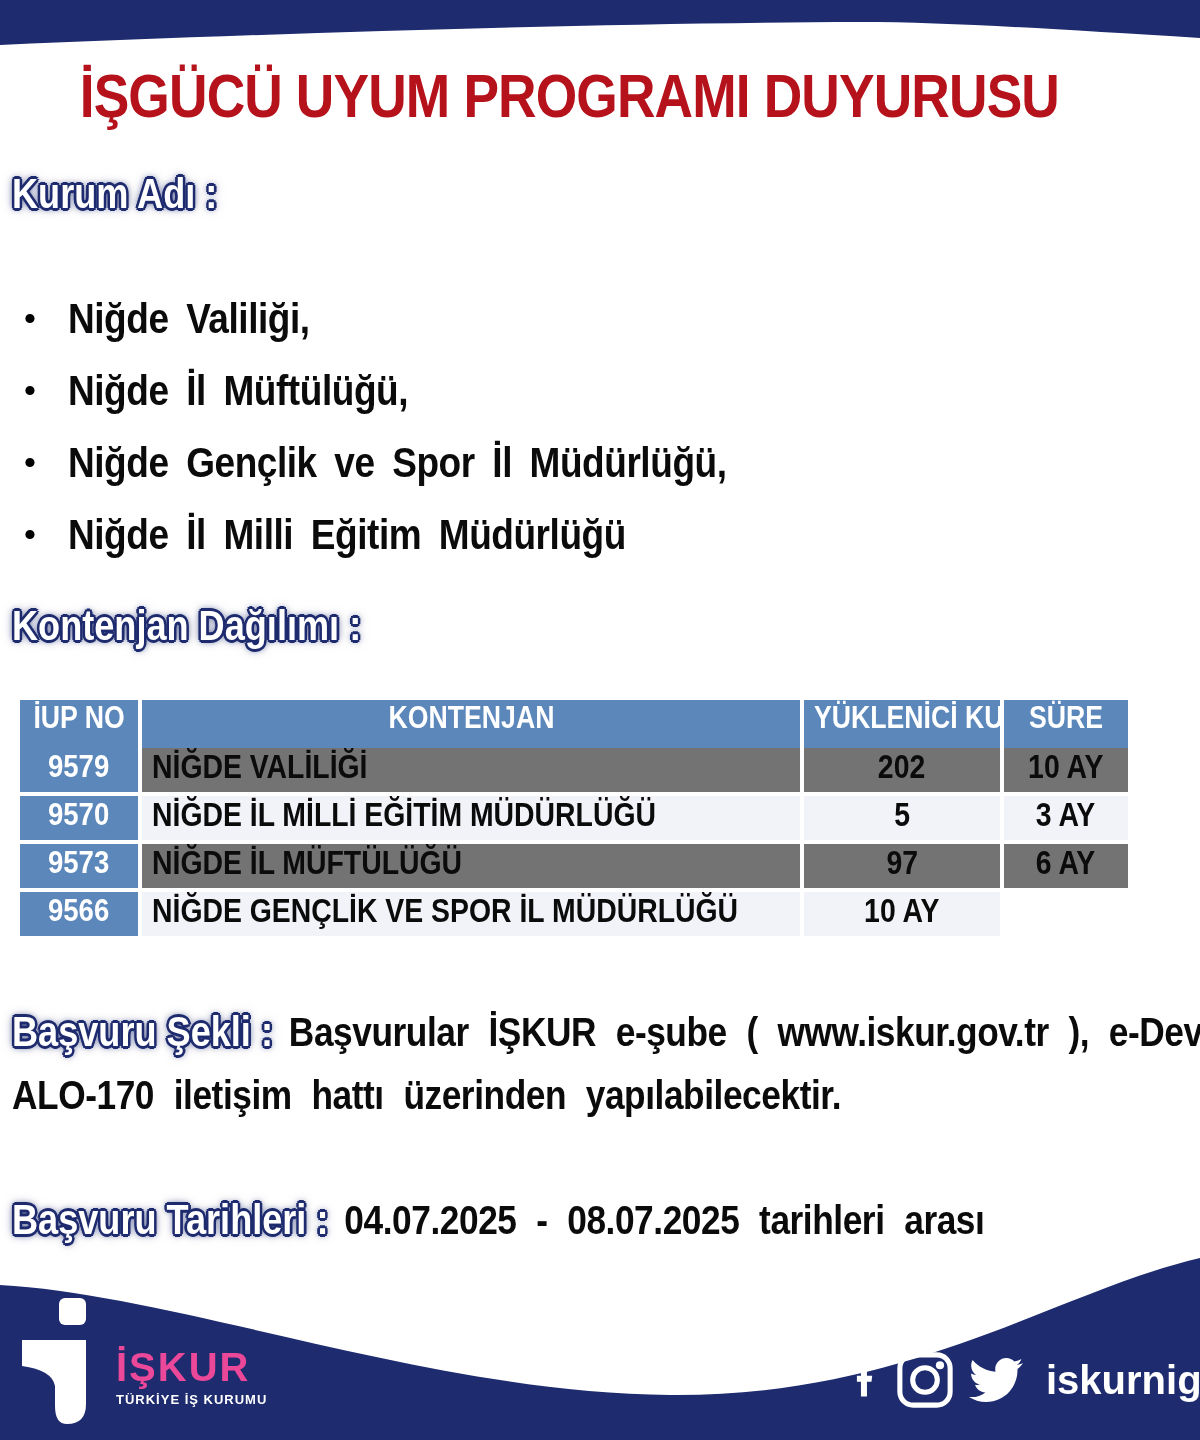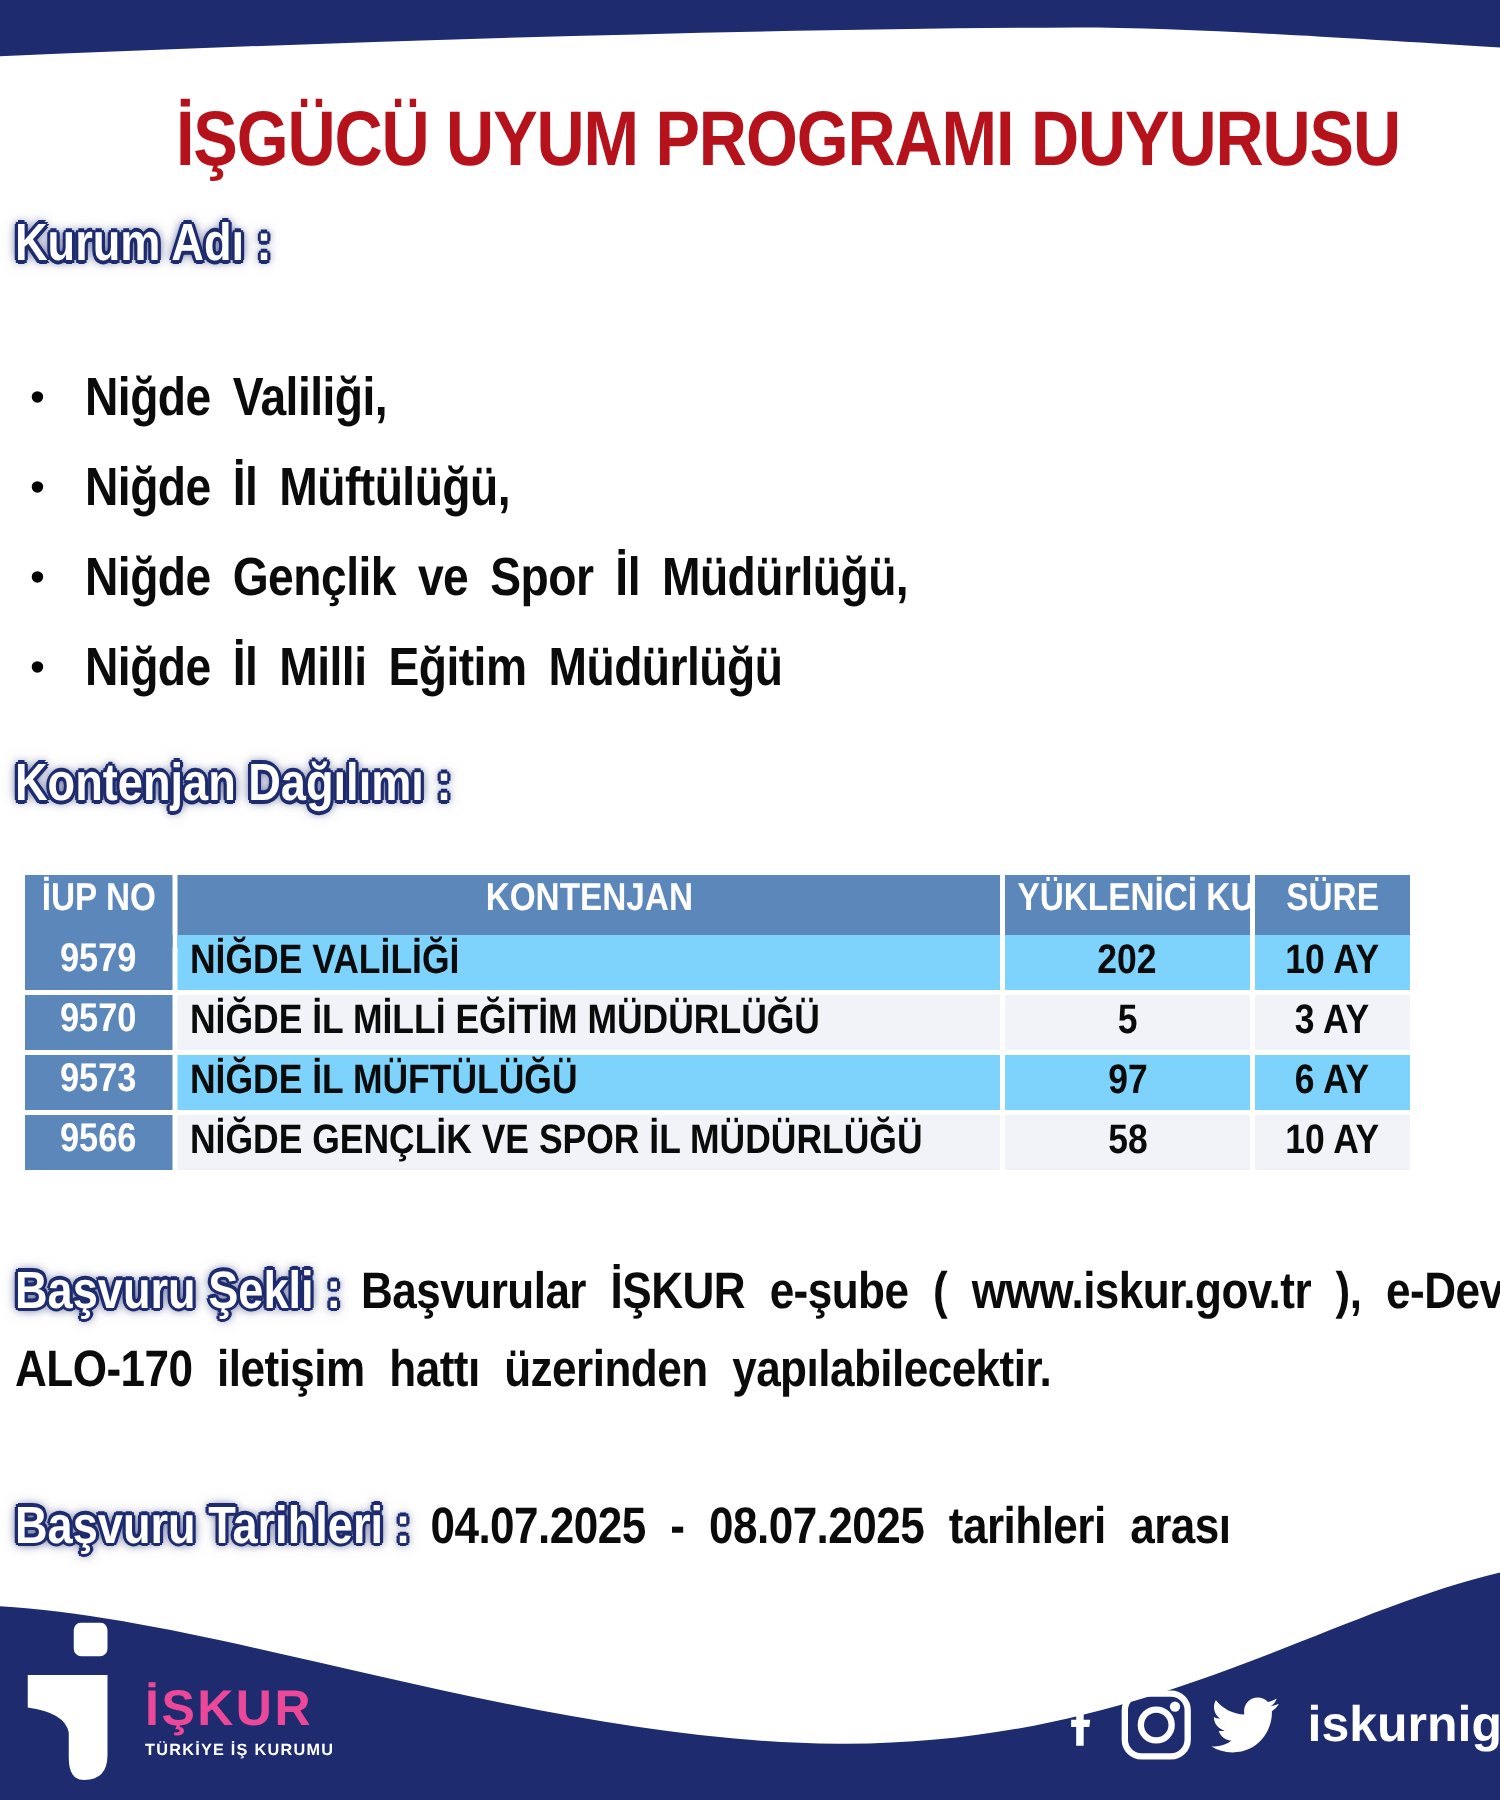--- a/index.html
+++ b/index.html
@@ -9,22 +9,22 @@
     font-family:"Liberation Sans",sans-serif;
   }
   
   .top-wave{position:absolute;top:0;left:0;width:1200px;height:60px;}
   .footer-wave{position:absolute;bottom:0;left:0;width:1200px;height:200px;}
   
   .cond{display:inline-block;transform:scaleX(.86);transform-origin:0 50%;white-space:nowrap;}
   .cond-c{display:inline-block;transform:scaleX(.86);transform-origin:50% 50%;white-space:nowrap;}
   
   .title{
-    position:absolute;top:60px;left:0;width:1200px;text-align:right;
-    color:#b5121c;font-weight:bold;font-size:62px;letter-spacing:-1px;margin-top:16px;
+    position:absolute;top:60px;left:0;width:1200px;text-align:left;
+    color:#b5121c;font-weight:bold;font-size:62px;letter-spacing:-1px;
   }
   
   .outlined{
     color:#ffffff;font-weight:bold;
     text-shadow:
       -2px -2px 0 #1e2b6e, 2px -2px 0 #1e2b6e, -2px 2px 0 #1e2b6e, 2px 2px 0 #1e2b6e,
       -3px 0 0 #1e2b6e, 3px 0 0 #1e2b6e, 0 -3px 0 #1e2b6e, 0 3px 0 #1e2b6e,
       0 0 7px rgba(30,43,110,.95), 0 0 12px rgba(30,43,110,.55);
   }
   .label-line{position:absolute;left:12px;font-size:42px;}
@@ -40,21 +40,21 @@
     position:absolute;top:700px;left:20px;width:1108px;
     display:grid;grid-template-columns:118px 658px 196px 124px;
     grid-auto-rows:44px;gap:4px;background:#ffffff;
   }
   .quota-table .hrow{height:58px;}
   .cell{display:flex;align-items:flex-start;justify-content:center;overflow:hidden;}
   .cell.left{justify-content:flex-start;padding-left:10px;}
   .th{background:#5b87bb;color:#ffffff;font-weight:bold;font-size:31px;}
   .td-no{background:#5b87bb;color:#ffffff;font-weight:bold;font-size:32px;}
   .td{color:#0b0b0b;font-weight:bold;font-size:33px;}
-  .row-a{background:#7dd3fc;}
+  .row-a{background:#737373;}
   .row-b{background:#f1f3f9;}
   
   .para-line{position:absolute;left:12px;white-space:nowrap;transform:scaleX(.86);transform-origin:0 50%;}
   .body-text{font-size:41px;font-weight:bold;color:#0b0b0b;word-spacing:12px;letter-spacing:-.5px;}
   #sekli-line1{top:1008px;}
   #sekli-line2{top:1072px;}
   #tarih-line{top:1196px;}
   .inline-label{font-size:42px;margin-right:14px;}
   
   .logo-group{position:absolute;left:22px;top:1298px;display:flex;}
@@ -159,23 +159,20 @@
         <span class="cond-c">6 AY</span>
       </div>
 
     <div class="cell td-no">
         <span class="cond-c">9566</span>
       </div>
     <div class="cell td row-b left">
         <span class="cond">NİĞDE GENÇLİK VE SPOR İL MÜDÜRLÜĞÜ</span>
       </div>
     <div class="cell td row-b">
-        <span class="cond-c">58</span>
-      </div>
-    <div class="cell td row-b">
         <span class="cond-c">10 AY</span>
       </div>
   </div>
 
   <div class="para-line" id="sekli-line1">
     <span class="outlined inline-label">Başvuru Şekli :</span>
     <span class="body-text">Başvurular İŞKUR e-şube ( www.iskur.gov.tr ), e-Devlet veya</span>
   </div>
   <div class="para-line" id="sekli-line2">
     <span class="body-text">ALO-170 iletişim hattı üzerinden yapılabilecektir.</span>

